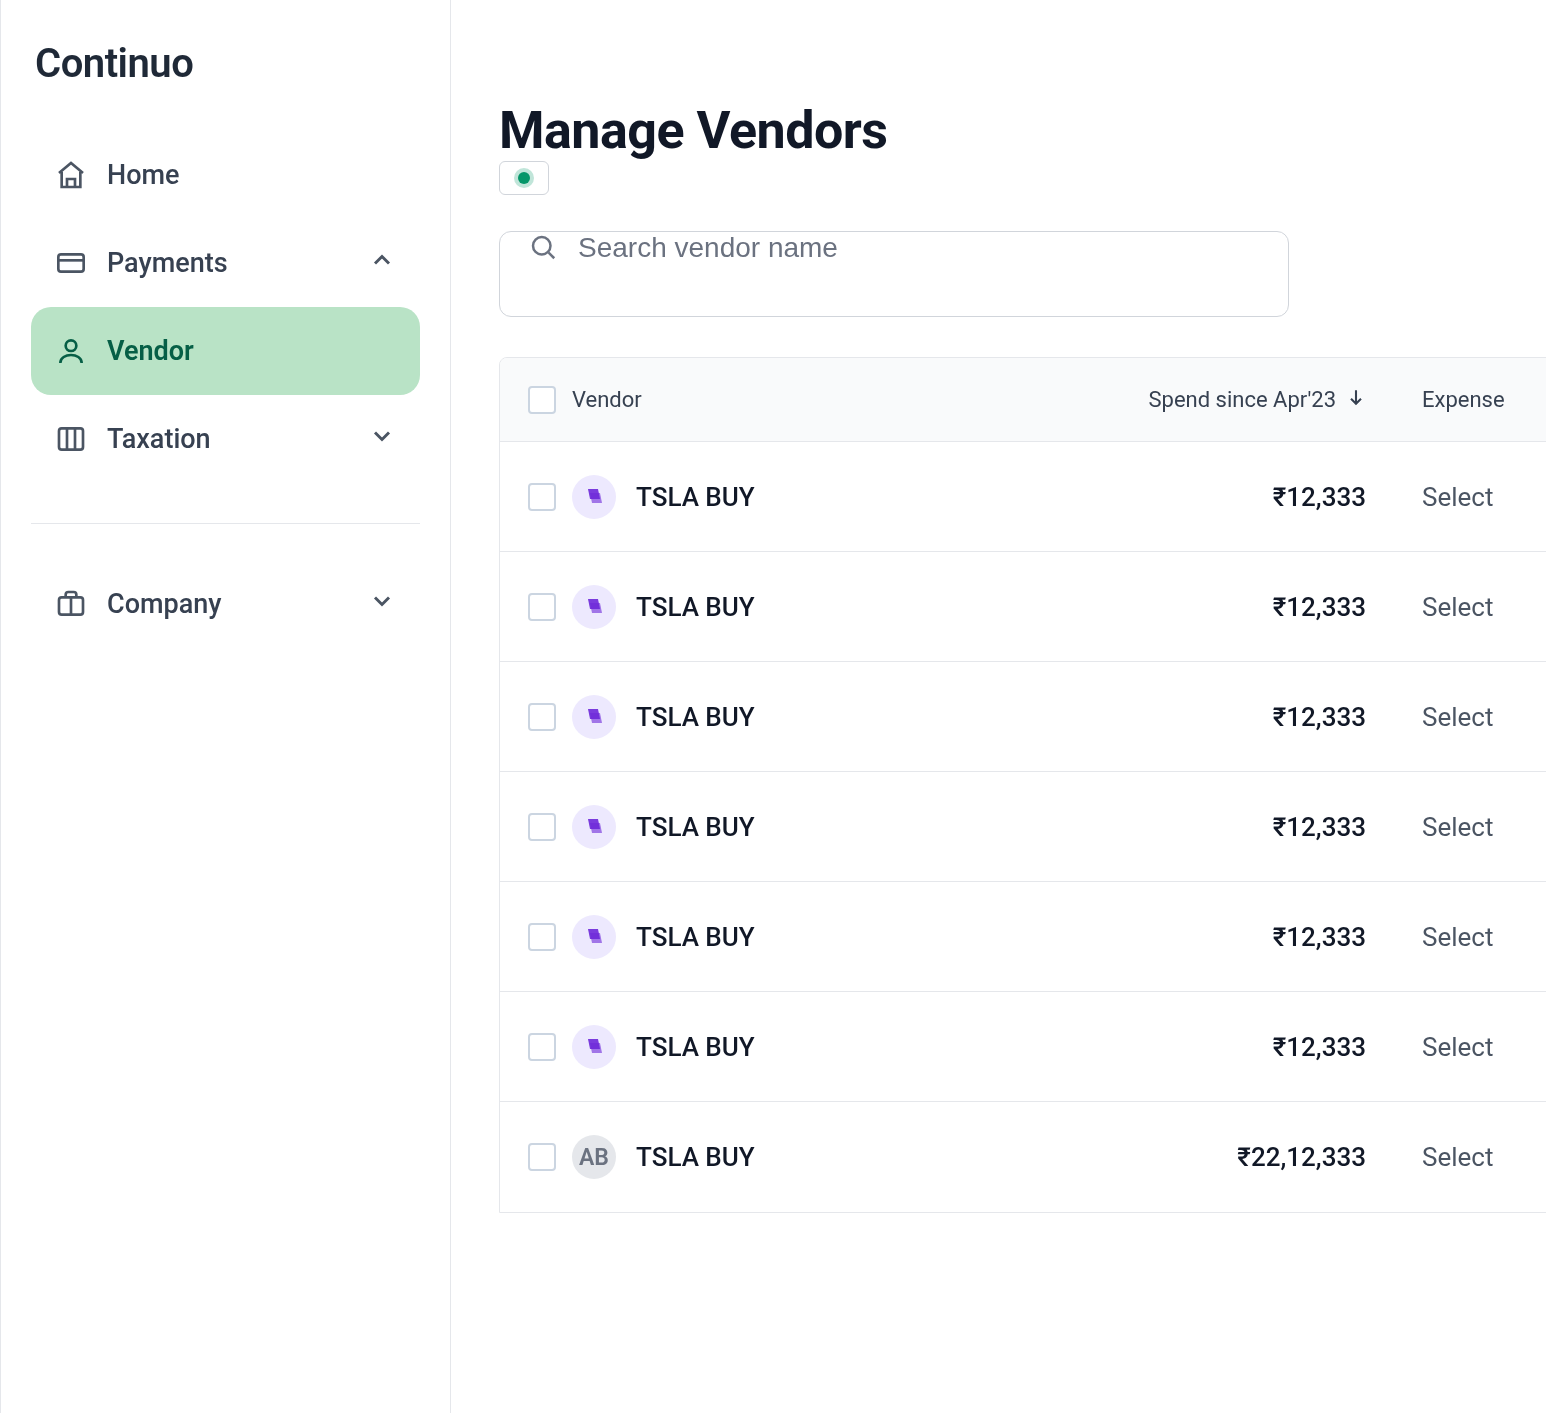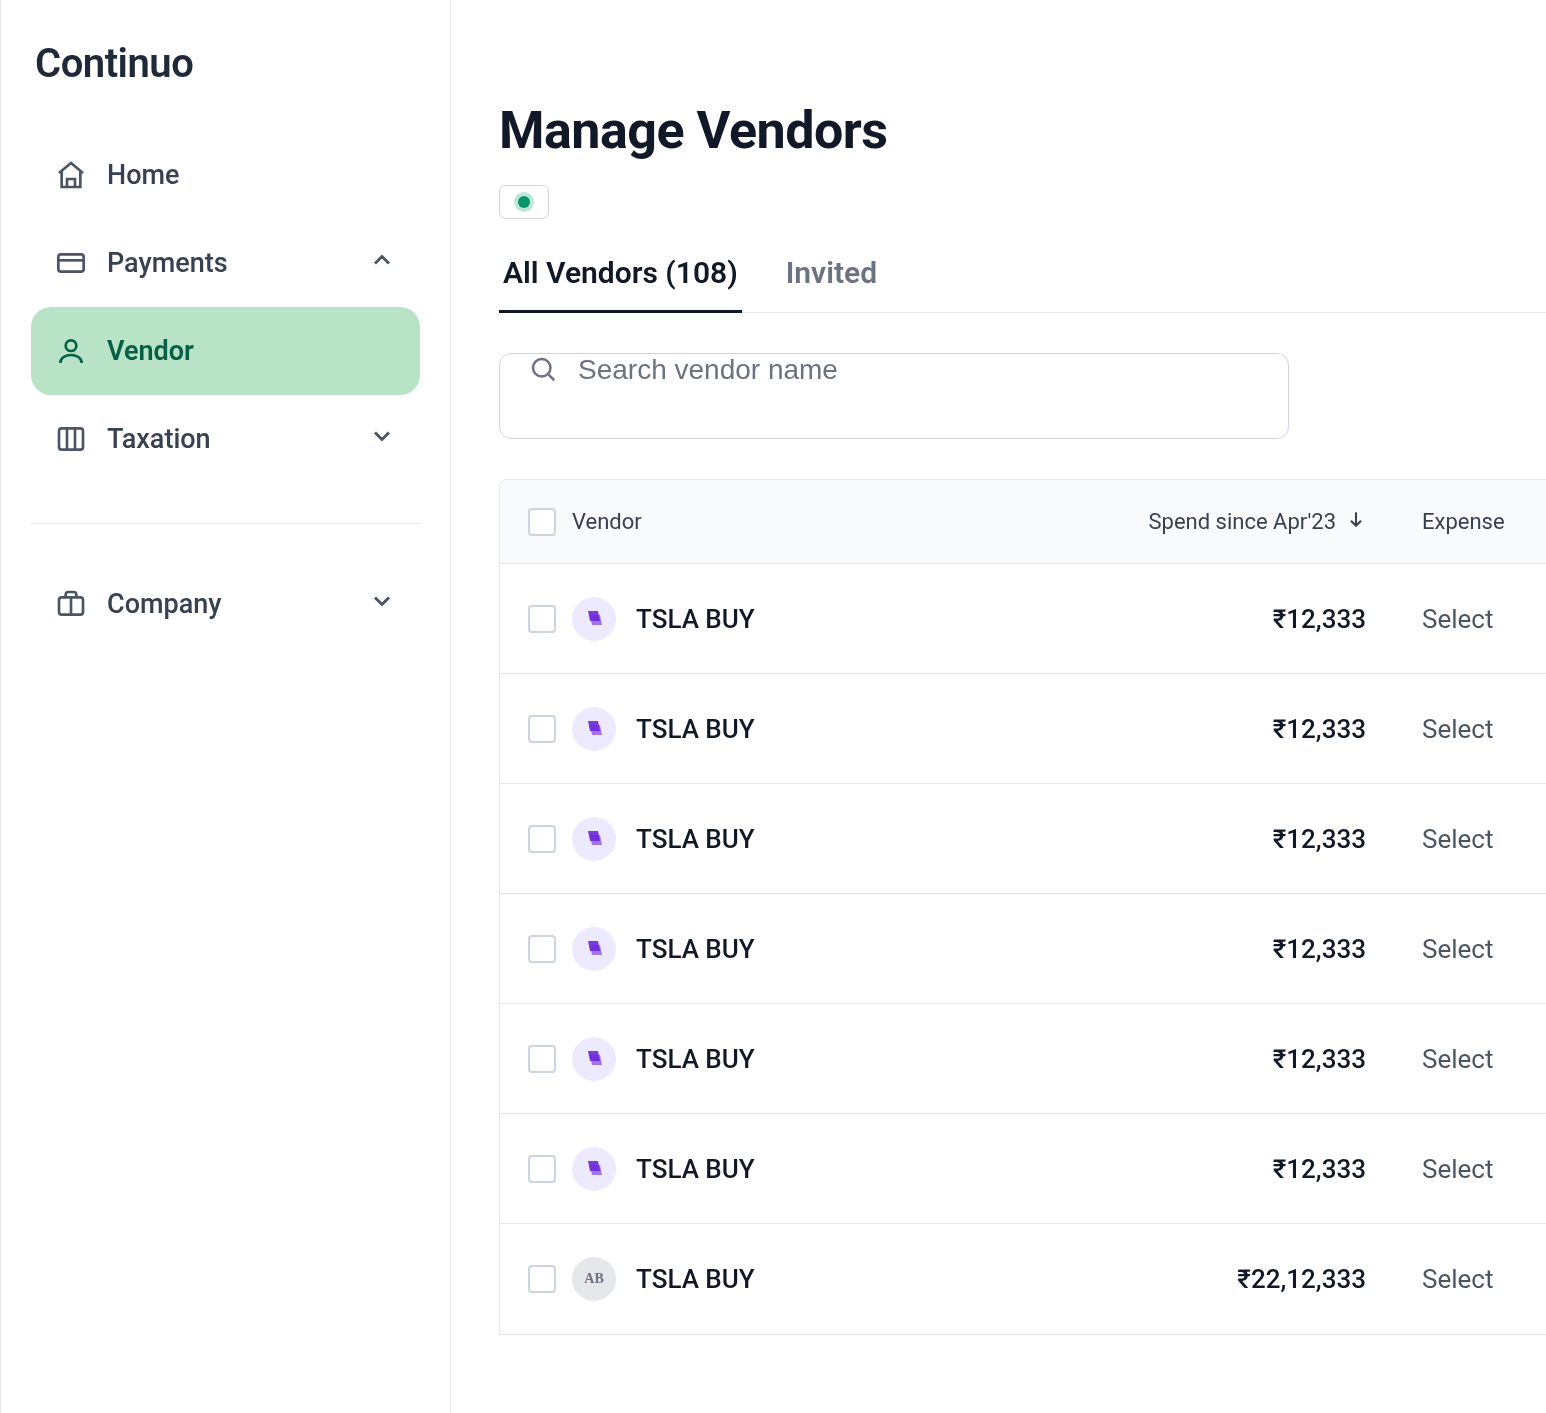--- a/index.html
+++ b/index.html
@@ -64,21 +64,20 @@
   .main {
     flex: 1 1 auto;
     padding: 100px 0 0 48px;
     overflow: hidden;
   }
   .page-title {
     font-size: 52px;
     font-weight: 700;
     color: #111827;
     letter-spacing: -0.5px;
-    margin-bottom: 24px;
   }
   .sync-badge {
     display: inline-flex;
     align-items: center;
     gap: 12px;
     border: 1px solid #d1d5db;
     border-radius: 6px;
     padding: 10px 18px;
     font-size: 24px;
     color: #374151;
@@ -162,21 +161,21 @@
   .checkbox {
     width: 28px; height: 28px;
     border: 2px solid #cbd5e1;
     border-radius: 4px;
     background: #fff;
     cursor: pointer;
   }
   .vendor-avatar {
     width: 44px; height: 44px; border-radius: 50%;
     display:flex; align-items:center; justify-content:center;
-    font-size: 14px; font-weight: 600; font-family: Liberation Serif, serif;
+    font-size: 23px; font-weight: 600;
   }
   .vendor-avatar.purple {
     background: #ede9fe;
     color: #6d28d9;
   }
   .vendor-avatar.gray {
     background: #e5e7eb;
     color: #6b7280;
   }
   .vendor-avatar svg { width: 24px; height: 24px; }
@@ -274,24 +273,20 @@
     </div>
   </aside>
 
   <main class="main">
     <h1 class="page-title">Manage Vendors</h1>
 
     <div class="sync-badge">
       <span class="sync-dot"></span>
     </div>
 
-    <div class="tabs">
-      <div class="tab active">All Vendors (108)</div>
-      <div class="tab">Invited</div>
-    </div>
 
     <div class="search-wrap">
       <span>
         <svg viewBox="0 0 24 24">
             <circle cx="11" cy="11" r="7"></circle>
             <line x1="21" y1="21" x2="16.5" y2="16.5"></line>
           </svg>
       </span>
       <input class="search-input" type="text" placeholder="Search vendor name" style="">
     </div>

